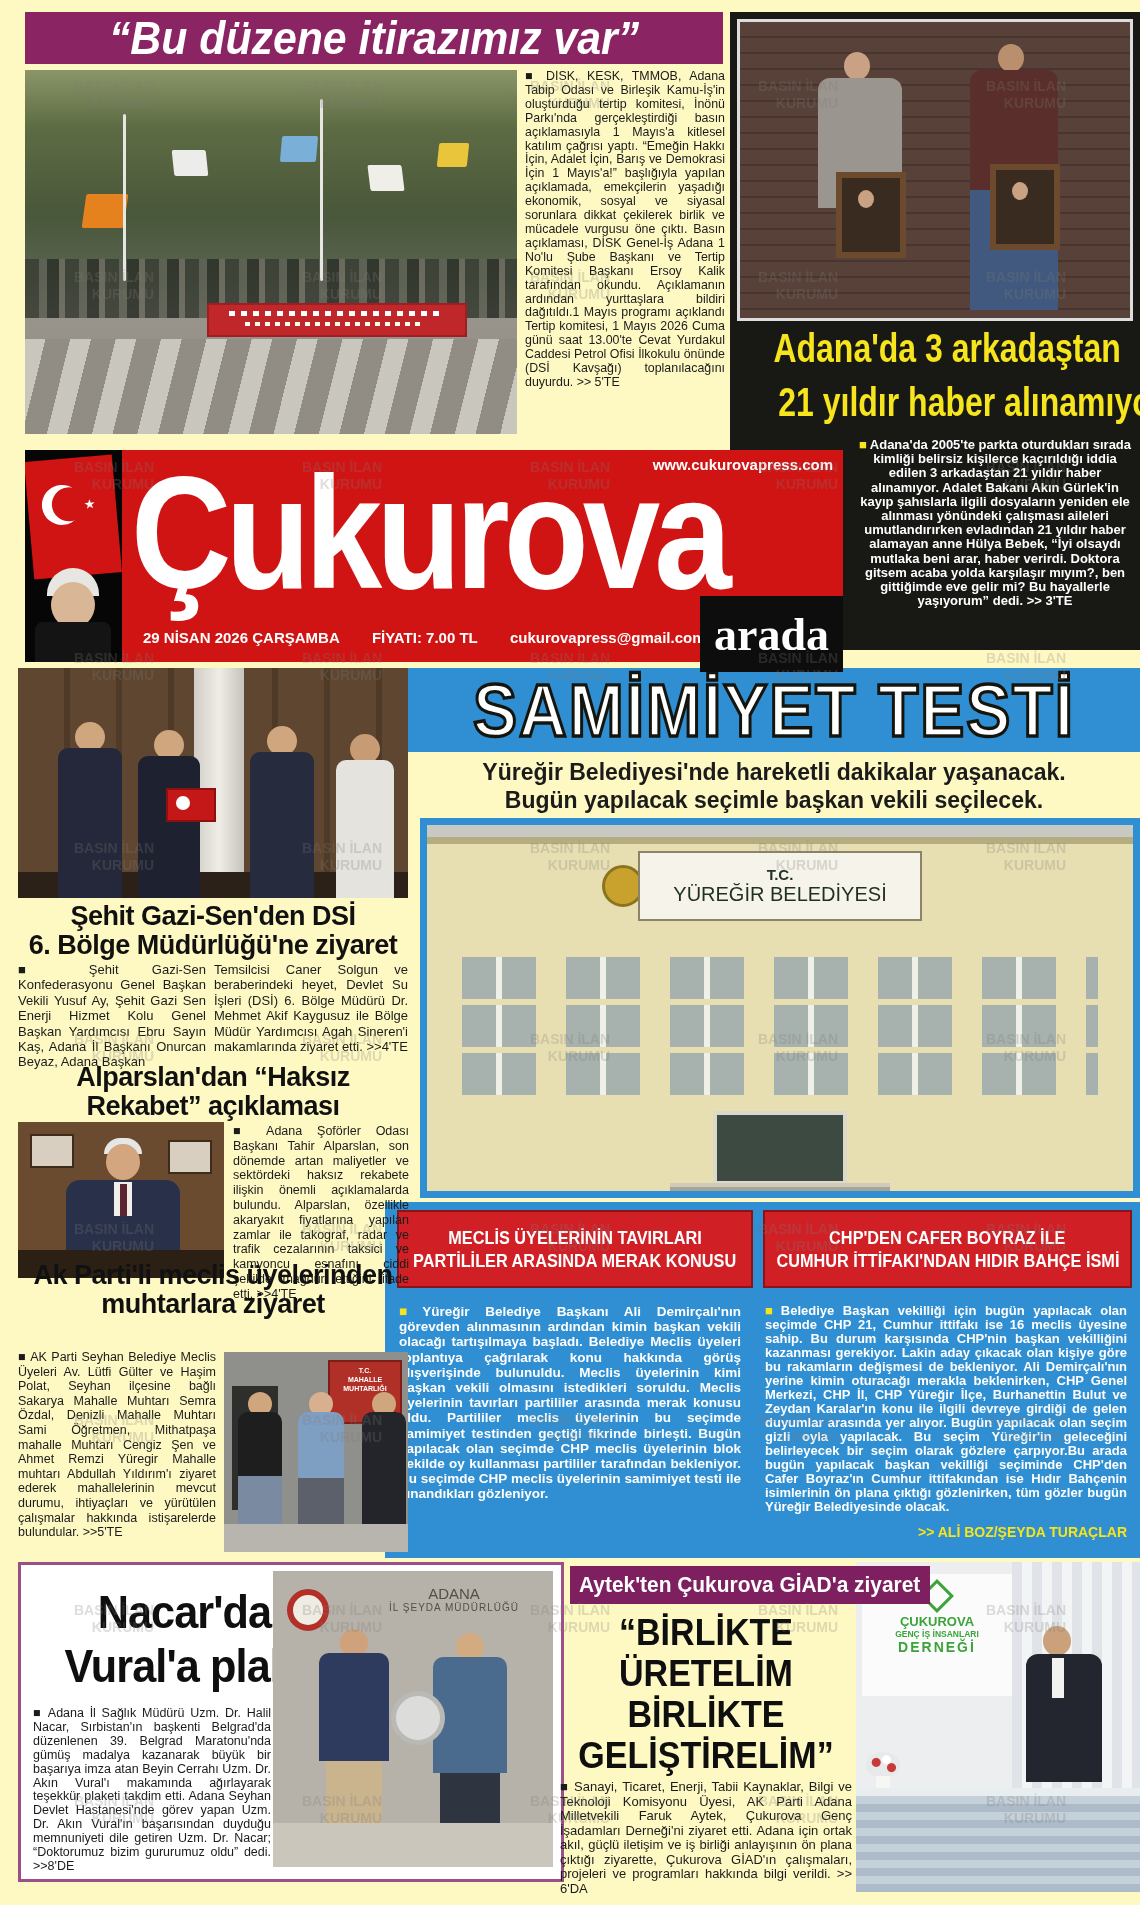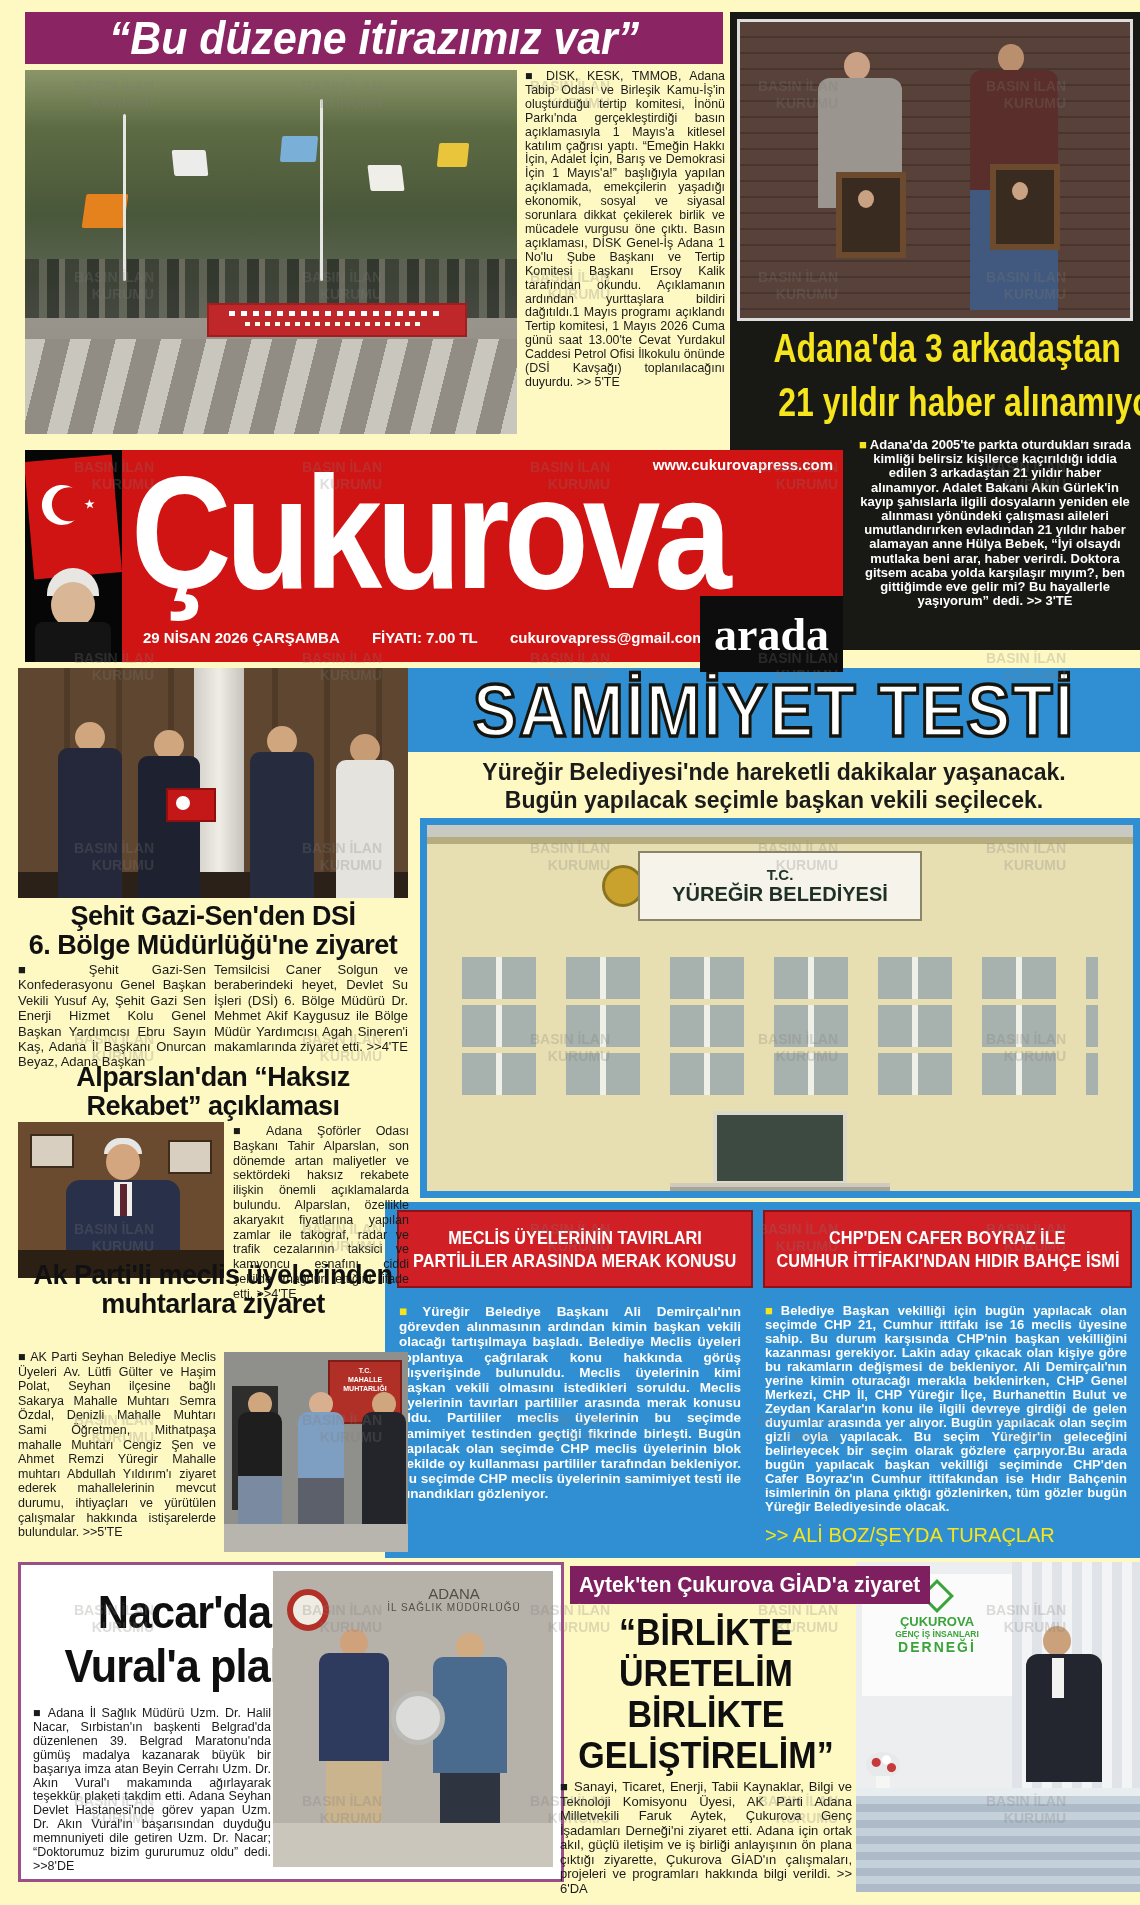--- a/index.html
+++ b/index.html
@@ -68,43 +68,43 @@
     -webkit-text-stroke:3px #15150f;transform:scaleY(1.12);display:inline-block;}
   #samimiyet-sub{left:408px;top:758px;width:732px;text-align:center;font-weight:bold;font-size:23px;line-height:28px;}
   #blue-main{left:420px;top:818px;width:720px;height:380px;background:#2f8fd2;}
   
   #building{position:absolute;left:7px;top:7px;width:706px;height:366px;background:#e7dfb2;overflow:hidden;}
   #building .sky{position:absolute;left:0;top:0;width:100%;height:12px;background:#c9c9c4;}
   #building .roof{position:absolute;left:0;top:12px;width:100%;height:7px;background:#b5ad80;}
   #building .sign{position:absolute;left:50%;top:26px;transform:translateX(-50%);width:280px;height:66px;
     background:#f5f3ea;border:2px solid #8a8468;display:flex;flex-direction:column;align-items:center;justify-content:center;}
   #building .sign .tc{font-weight:bold;font-size:15px;color:#223327;}
-  #building .sign .nm{font-weight:bold;font-size:20px;color:#1e3024;white-space:nowrap;}
+  #building .sign .nm{font-weight:normal;font-size:20px;color:#1e3024;white-space:nowrap;}
   #building .emblem{position:absolute;left:50%;top:40px;transform:translateX(-178px);width:36px;height:36px;border-radius:50%;
     background:#c9a22e;border:3px solid #8a7420;}
   #building .win-band{position:absolute;left:5%;top:36%;width:90%;height:38%;
     background:repeating-linear-gradient(90deg,#a7b1ad 0 34px,#eff0e8 34px 40px,#a7b1ad 40px 74px,#e7dfb2 74px 104px);}
   #building .win-band i{position:absolute;inset:0;display:block;
     background:repeating-linear-gradient(180deg,transparent 0 42px,#e7dfb2 42px 48px);}
   #building .entry{position:absolute;left:50%;bottom:6px;transform:translateX(-50%);width:126px;height:66px;
     background:#3d4a42;border:4px solid #ddd9ca;}
   #building .steps{position:absolute;left:50%;bottom:0;transform:translateX(-50%);width:220px;height:8px;
     background:repeating-linear-gradient(180deg,#cfcabb 0 4px,#a9a496 4px 8px);}
   
   #blue-lower{left:385px;top:1202px;width:755px;height:356px;background:#2f8fd2;}
   .red-bar{position:absolute;top:8px;height:74px;background:#d02026;border:2px solid #8c1216;
     display:flex;flex-direction:column;align-items:center;justify-content:center;}
   .red-bar div{color:#fff;font-weight:bold;font-size:18.5px;line-height:23px;white-space:nowrap;transform:scaleX(.88);}
   #bar-left{left:12px;width:352px;}
   #bar-right{left:378px;width:365px;}
   .blue-col{position:absolute;top:102px;color:#fff;font-weight:bold;text-align:justify;}
   #col-left{left:14px;width:342px;font-size:13.5px;line-height:15.2px;}
   #col-right{left:380px;width:362px;font-size:13px;line-height:14px;}
-  #byline{position:absolute;left:380px;top:322px;width:362px;color:#f6e41c;
-    font-weight:normal;font-size:20px;}
+  #byline{position:absolute;left:380px;top:322px;width:362px;text-align:right;color:#f6e41c;
+    font-weight:bold;font-size:14px;}
   
   .sec-head{left:18px;width:390px;text-align:center;font-weight:bold;font-size:27px;line-height:29px;
     letter-spacing:-.5px;color:#111;}
   .body-txt{font-size:13px;line-height:15.4px;text-align:justify;}
   #photo-gazi{left:18px;top:668px;width:390px;height:230px;overflow:hidden;
     background:repeating-linear-gradient(90deg,#5e4630 0 46px,#4e3a27 46px 52px);}
   #photo-gazi .floor{position:absolute;left:0;bottom:0;width:100%;height:26px;background:#2c2118;}
   #photo-gazi .pole{position:absolute;left:45%;top:0;width:50px;height:100%;
     background:linear-gradient(90deg,#cfcdc6,#efede6 50%,#c5c3bc);}
   .fig{position:absolute;bottom:0;}
@@ -364,21 +364,21 @@
   </div>
 
   <div class="abs" id="nacar-box">
     <div class="n-head" style="top:22px;"><span>Nacar'dan</span></div>
     <div class="n-head" style="top:76px;"><span>Vural'a plaket</span></div>
     <div class="n-body">■ Adana İl Sağlık Müdürü Uzm. Dr. Halil Nacar, Sırbistan'ın başkenti Belgrad'da düzenlenen 39. Belgrad Maratonu'nda gümüş madalya kazanarak büyük bir başarıya imza atan Beyin Cerrahı Uzm. Dr. Akın Vural'ı makamında ağırlayarak teşekkür plaketi takdim etti.  Adana Seyhan Devlet Hastanesi'nde görev yapan Uzm. Dr. Akın Vural'ın başarısından duyduğu memnuniyeti dile getiren Uzm. Dr. Nacar; “Doktorumuz bizim gururumuz oldu” dedi. &gt;&gt;8'DE</div>
     <div id="n-photo">
       <div class="emblem"></div>
       <div class="wtxt">
         <div class="l1">ADANA</div>
-        <div class="l2">İL SAĞLIK MÜDÜRLÜĞÜ</div>
+        <div class="l2">İL ŞEYDA MÜDÜRLÜĞÜ</div>
       </div>
       <div class="fig" style="left:46px;bottom:30px;">
         <div class="head" style="width:28px;height:28px;background:#cfa27c;"></div>
         <div class="torso" style="width:70px;height:108px;background:#2e3a5e;"></div>
         <div style="width:56px;height:76px;background:#c9b48e;margin:0 auto;"></div>
       </div>
       <div class="fig" style="left:160px;bottom:30px;">
         <div class="head" style="width:28px;height:28px;background:#d3ab80;"></div>
         <div class="torso" style="width:74px;height:116px;background:#4a6a8e;"></div>
         <div style="width:60px;height:64px;background:#2e3440;margin:0 auto;"></div>

